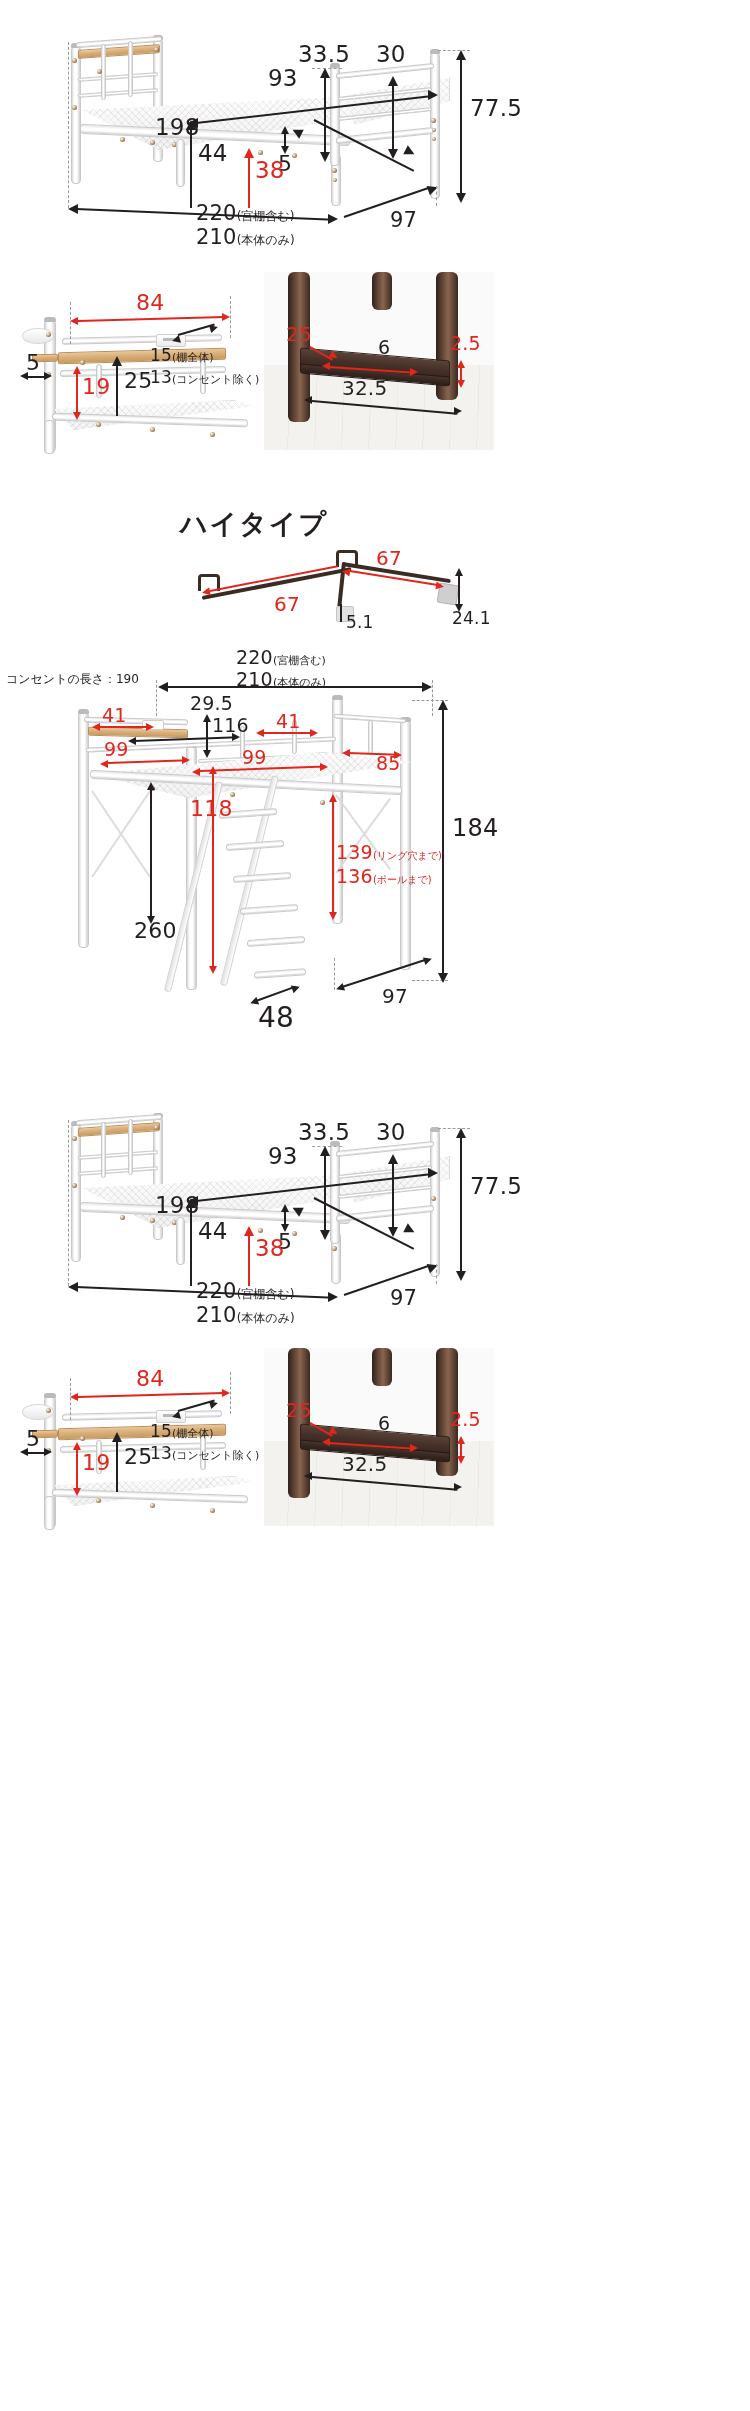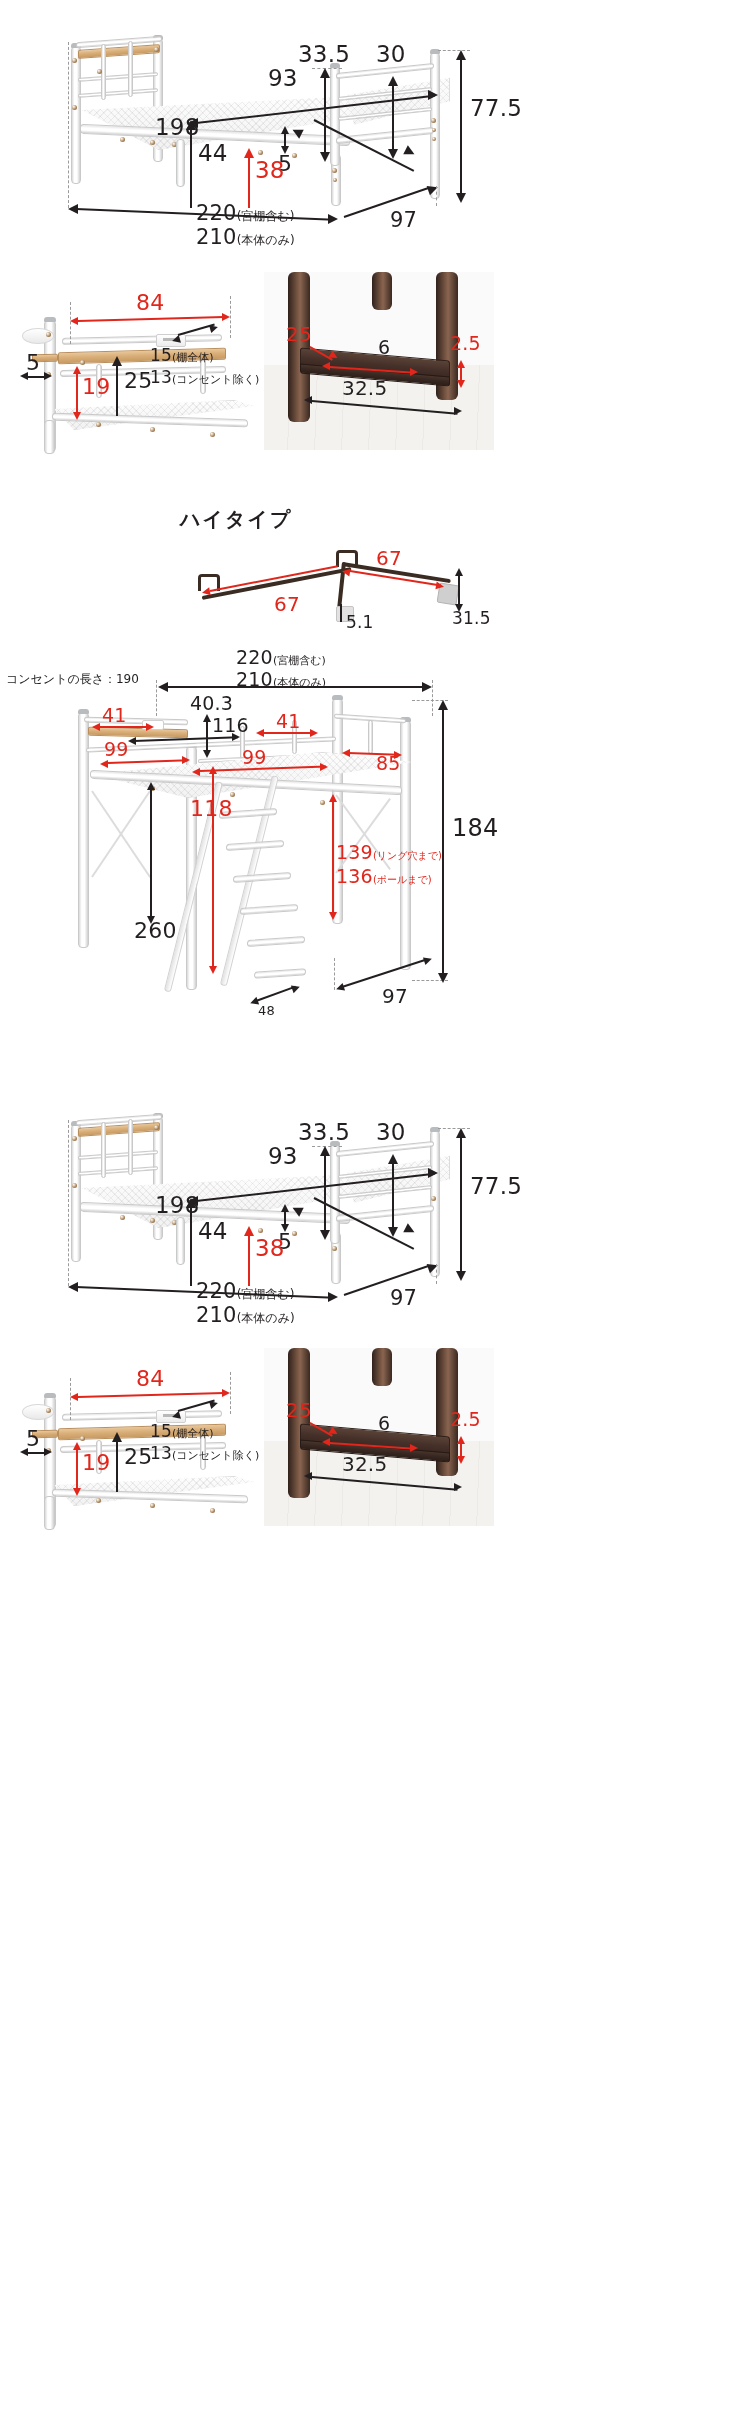--- a/index.html
+++ b/index.html
@@ -264,21 +264,21 @@
     <div class="ah sm up r-up" style="left:193px;top:88px;"></div>
     <div class="ah sm down r-down" style="left:193px;top:108px;"></div>
     <span class="lbl red num" style="left:186px;top:62px;font-size:19px;">2.5</span>
 
     <div class="dim h" style="left:48px;top:128px;width:146px;transform:rotate(5deg);transform-origin:left center;"></div>
     <div class="ah sm left" style="left:40px;top:124px;"></div>
     <div class="ah sm right" style="left:190px;top:135px;"></div>
     <span class="lbl black num" style="left:78px;top:106px;font-size:20px;">32.5</span>
   </div>
 
-  <div class="title" style="left:180px;top:506px;font-size:20px;">ハイタイプ</div>
+  <div class="title" style="left:180px;top:506px;font-size:27px;">ハイタイプ</div>
 
 
   <div class="panel" style="left:190px;top:548px;width:300px;height:110px;">
 
     <div style="position:absolute;left:12px;top:48px;width:152px;height:4px;background:#3a2c23;transform:rotate(-11deg);transform-origin:left center;border-radius:2px;"></div>
     <div style="position:absolute;left:8px;top:26px;width:16px;height:14px;border:3px solid #3a2c23;border-radius:4px 4px 0 0;border-bottom:none;"></div>
 
     <div style="position:absolute;left:152px;top:14px;width:4px;height:56px;background:#3a2c23;transform:rotate(6deg);transform-origin:top center;border-radius:2px;"></div>
     <div style="position:absolute;left:152px;top:14px;width:110px;height:4px;background:#3a2c23;transform:rotate(9deg);transform-origin:left center;border-radius:2px;"></div>
     <div style="position:absolute;left:146px;top:2px;width:16px;height:14px;border:3px solid #3a2c23;border-radius:4px 4px 0 0;border-bottom:none;"></div>
@@ -293,21 +293,21 @@
     <div class="ah sm left r-left" style="left:152px;top:20px;transform:rotate(9deg);"></div>
     <div class="ah sm right r-right" style="left:246px;top:34px;transform:rotate(9deg);"></div>
     <span class="lbl red num" style="left:186px;top:0px;font-size:20px;">67</span>
 
     <div class="dim v" style="left:150px;top:56px;height:18px;"></div>
     <span class="lbl black num" style="left:156px;top:66px;font-size:17px;">5.1</span>
 
     <div class="dim v" style="left:268px;top:24px;height:34px;"></div>
     <div class="ah sm up" style="left:265px;top:20px;"></div>
     <div class="ah sm down" style="left:265px;top:56px;"></div>
-    <span class="lbl black num" style="left:262px;top:62px;font-size:17px;">31.5</span>
+    <span class="lbl black num" style="left:262px;top:62px;font-size:17px;">24.1</span>
   </div>
 
   <span class="lbl" style="left:6px;top:673px;font-size:12px;color:#231f20;">コンセントの長さ：190</span>
 
   <div class="lbl" style="left:236px;top:648px;">
     <div style="line-height:1.05;">
       <span class="num" style="font-size:19px;">220</span><span class="sub" style="font-size:11px;">(宮棚含む)</span>
     </div>
     <div style="line-height:1.05;margin-top:2px;">
       <span class="num" style="font-size:19px;">210</span><span class="sub" style="font-size:11px;">(本体のみ)</span>
@@ -366,21 +366,21 @@
     <div class="tube horiz" style="left:254px;top:280px;width:52px;height:7px;transform:skewY(-4deg);"></div>
 
     <div class="dim h red thin" style="left:98px;top:36px;width:52px;"></div>
     <div class="ah sm left r-left" style="left:92px;top:33px;"></div>
     <div class="ah sm right r-right" style="left:146px;top:33px;"></div>
     <span class="lbl red num" style="left:102px;top:16px;font-size:19px;">41</span>
 
     <div class="dim v" style="left:206px;top:28px;height:34px;"></div>
     <div class="ah sm up" style="left:203px;top:24px;"></div>
     <div class="ah sm down" style="left:203px;top:60px;"></div>
-    <span class="lbl black num" style="left:190px;top:4px;font-size:19px;">40.3</span>
+    <span class="lbl black num" style="left:190px;top:4px;font-size:19px;">29.5</span>
 
     <div class="dim h" style="left:134px;top:50px;width:104px;transform:rotate(-2deg);transform-origin:left center;"></div>
     <div class="ah sm left" style="left:128px;top:47px;"></div>
     <div class="ah sm right" style="left:232px;top:43px;"></div>
     <span class="lbl black num" style="left:212px;top:26px;font-size:19px;">116</span>
 
     <div class="dim h red thin" style="left:262px;top:42px;width:52px;"></div>
     <div class="ah sm left r-left" style="left:256px;top:39px;"></div>
     <div class="ah sm right r-right" style="left:310px;top:39px;"></div>
     <span class="lbl red num" style="left:276px;top:22px;font-size:19px;">41</span>
@@ -431,21 +431,21 @@
 
     <div class="dim h" style="left:342px;top:296px;width:88px;transform:rotate(-18deg);transform-origin:left center;"></div>
     <div class="ah sm left" style="left:336px;top:294px;transform:rotate(-18deg);"></div>
     <div class="ah sm right" style="left:424px;top:266px;transform:rotate(-18deg);"></div>
     <span class="lbl black num" style="left:382px;top:296px;font-size:20px;">97</span>
     <div class="dash-v" style="left:334px;top:268px;height:32px;"></div>
 
     <div class="dim h" style="left:256px;top:310px;width:42px;transform:rotate(-20deg);transform-origin:left center;"></div>
     <div class="ah sm left" style="left:250px;top:308px;transform:rotate(-20deg);"></div>
     <div class="ah sm right" style="left:292px;top:294px;transform:rotate(-20deg);"></div>
-    <span class="lbl black num" style="left:258px;top:314px;font-size:13px;">48</span>
+    <span class="lbl black num" style="left:258px;top:314px;font-size:28px;">48</span>
   </div>
 
   <div class="panel" style="left:0;top:1078px;width:750px;height:262px;">
     <div class="tube" style="left:71px;top:46px;width:10px;height:138px;"></div>
     <div class="cap" style="left:71px;top:43px;width:10px;height:5px;"></div>
     <div class="tube" style="left:153px;top:38px;width:10px;height:124px;"></div>
     <div class="cap" style="left:153px;top:35px;width:10px;height:5px;"></div>
     <div class="wood" style="left:78px;top:47px;width:82px;height:9px;transform:skewY(-4.2deg);"></div>
     <div class="tube horiz" style="left:76px;top:39px;width:86px;height:6px;transform:skewY(-4.2deg);"></div>
     <div class="tube horiz" style="left:78px;top:75px;width:80px;height:4px;transform:skewY(-4.2deg);"></div>

